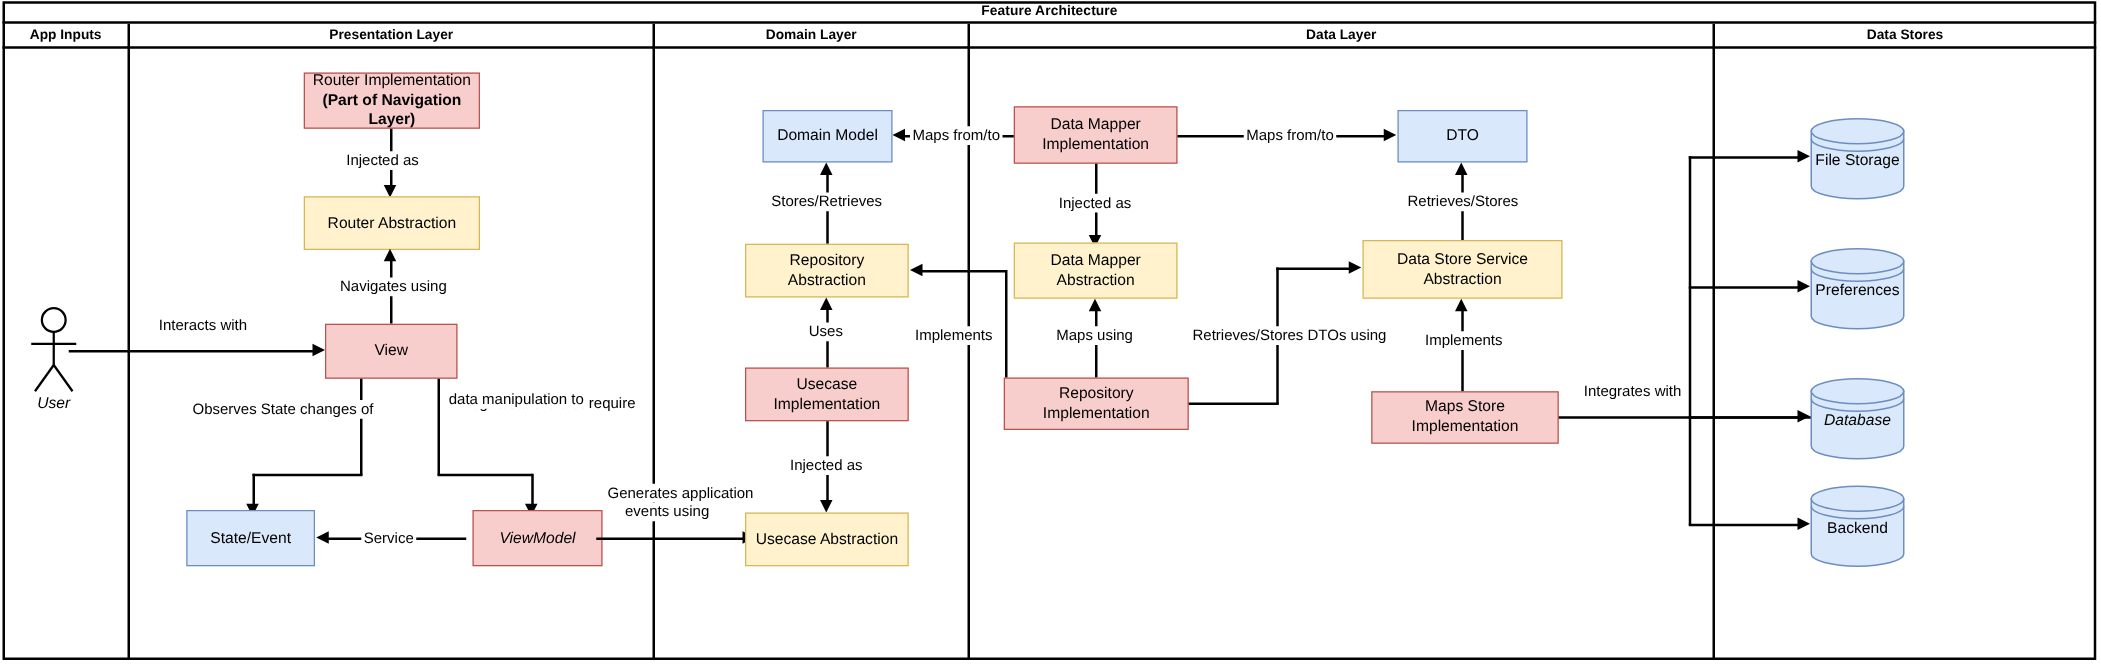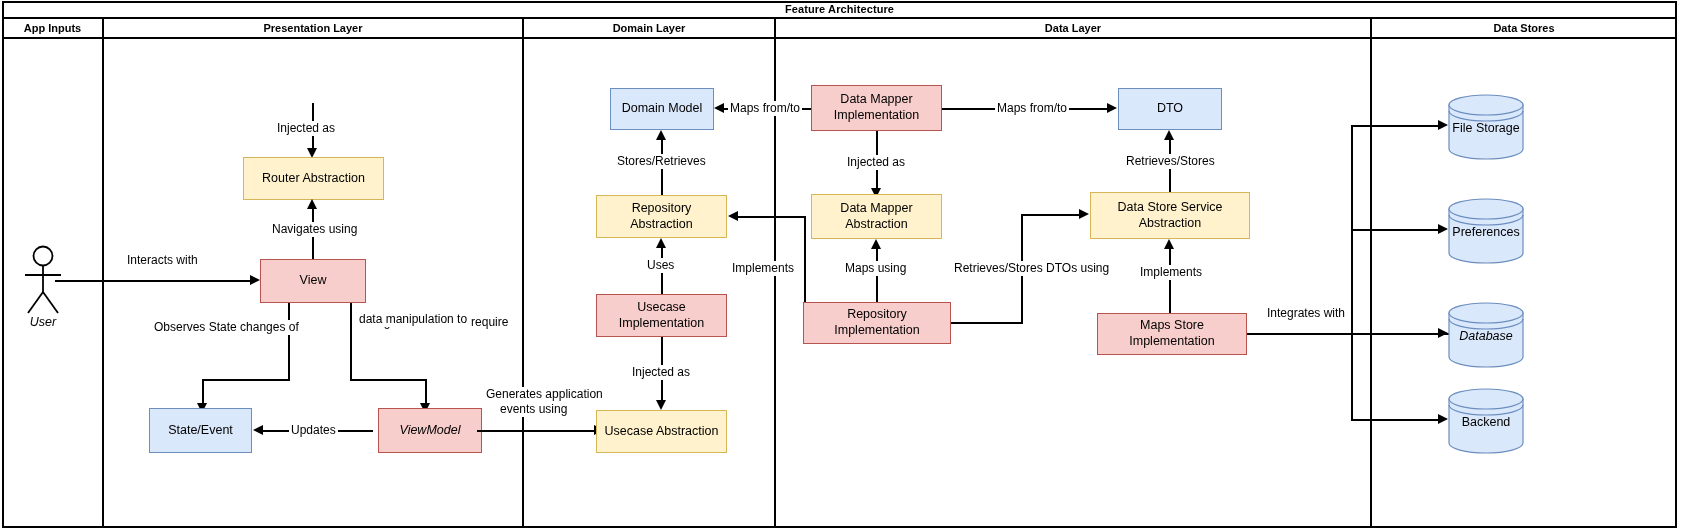--- a/index.html
+++ b/index.html
@@ -68,20 +68,24 @@
   </div>
   <div class="lane-head" style="left:1371px;width:306px;">
     <span>Data Stores</span>
   </div>
 
   <div class="vline" style="left:102px;height:508px;"></div>
   <div class="vline" style="left:522px;height:508px;"></div>
   <div class="vline" style="left:774px;height:508px;"></div>
   <div class="vline" style="left:1370px;height:508px;"></div>
 
+  <div class="node pink" style="left:243px;top:58px;width:141px;height:45px;flex-direction:column;">
+    <div>Router Implementation</div>
+    <div style="font-weight:bold;">(Part of Navigation Layer)</div>
+  </div>
 
   <div class="seg v" style="left:312px;top:103px;height:47px;"></div>
   <div class="arw d" style="left:307px;top:148px;"></div>
   <div class="elabel" style="left:275px;top:121px;">Injected as</div>
 
   <div class="node yellow" style="left:243px;top:157px;width:141px;height:43px;">
     <span>Router Abstraction</span>
   </div>
 
   <div class="seg v" style="left:312px;top:208px;height:51px;"></div>
@@ -123,21 +127,21 @@
   <div class="node blue" style="left:149px;top:408px;width:103px;height:45px;">
     <span>State/Event</span>
   </div>
 
   <div class="node pink" style="left:378px;top:408px;width:104px;height:45px;font-style:italic;">
     <span>ViewModel</span>
   </div>
 
   <div class="seg h" style="left:262px;top:430px;width:111px;"></div>
   <div class="arw l" style="left:253px;top:425px;"></div>
-  <div class="elabel" style="left:289px;top:423px;">Updates</div>
+  <div class="elabel" style="left:289px;top:423px;">Service</div>
 
   <div class="seg h" style="left:477px;top:430px;width:119px;"></div>
   <div class="arw r" style="left:594px;top:425px;"></div>
   <div class="elabel wrap" style="left:484px;top:387px;">Generates application</div>
   <div class="elabel wrap" style="left:498px;top:402px;">events using</div>
 
   <div class="node blue" style="left:610px;top:88px;width:104px;height:42px;">
     <span>Domain Model</span>
   </div>
 

